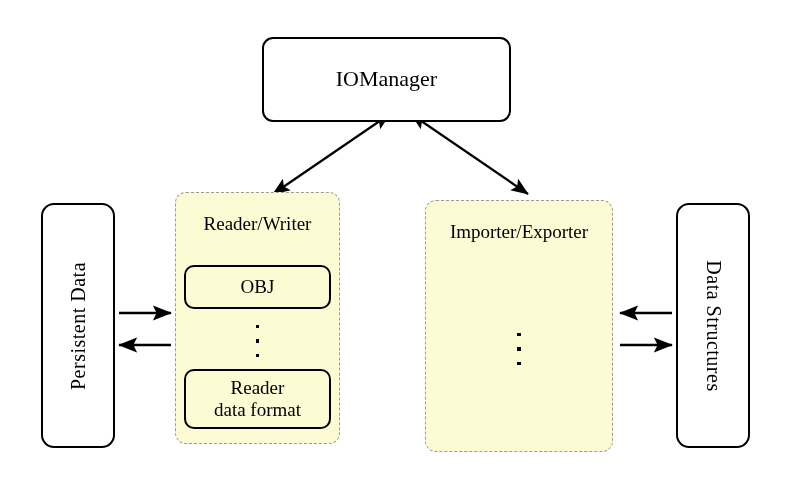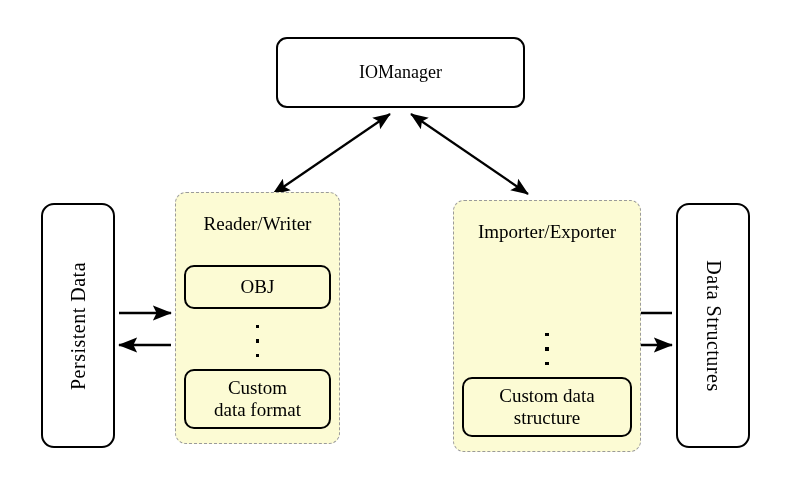--- a/index.html
+++ b/index.html
@@ -37,25 +37,25 @@
     border-radius: 11px;
     background: #ffffff;
     display: flex;
     align-items: center;
     justify-content: center;
     text-align: center;
     line-height: 1.12;
   }
 
   #io-manager {
-    left: 276px;
+    left: 262px;
     top: 37px;
     width: 249px;
-    height: 71px;
-    font-size: 18px;
+    height: 85px;
+    font-size: 22px;
   }
 
   
   .side-box {
     position: absolute;
     box-sizing: border-box;
     border: 2.6px solid #000000;
     border-radius: 13px;
     background: #ffffff;
   }
@@ -98,21 +98,20 @@
     left: 175px;
     top: 192px;
     width: 165px;
     height: 252px;
   }
   #importer-exporter-panel {
     left: 425px;
     top: 200px;
     width: 188px;
     height: 252px;
-    margin-left: 28px;
   }
   .panel-title {
     position: absolute;
     left: 0;
     right: 0;
     top: 20px;
     text-align: center;
     font-size: 19px;
     white-space: nowrap;
   }
@@ -213,37 +212,31 @@
     </div>
 
     <div class="vdots">
       <span></span>
       <span></span>
       <span></span>
     </div>
 
     <div class="item-box item-bottom">
       <span>
-        <span>Custom</span><br>
+        <span>Reader</span><br>
         <span>data format</span>
       </span>
     </div>
   </div>
 
   <div class="panel" id="importer-exporter-panel">
     <div class="panel-title">Importer/Exporter</div>
 
 
     <div class="vdots">
       <span></span>
       <span></span>
       <span></span>
     </div>
 
-    <div class="item-box item-bottom">
-      <span>
-        <span>Custom data</span><br>
-        <span>structure</span>
-      </span>
-    </div>
   </div>
 
 </div>
 
 </body></html>

